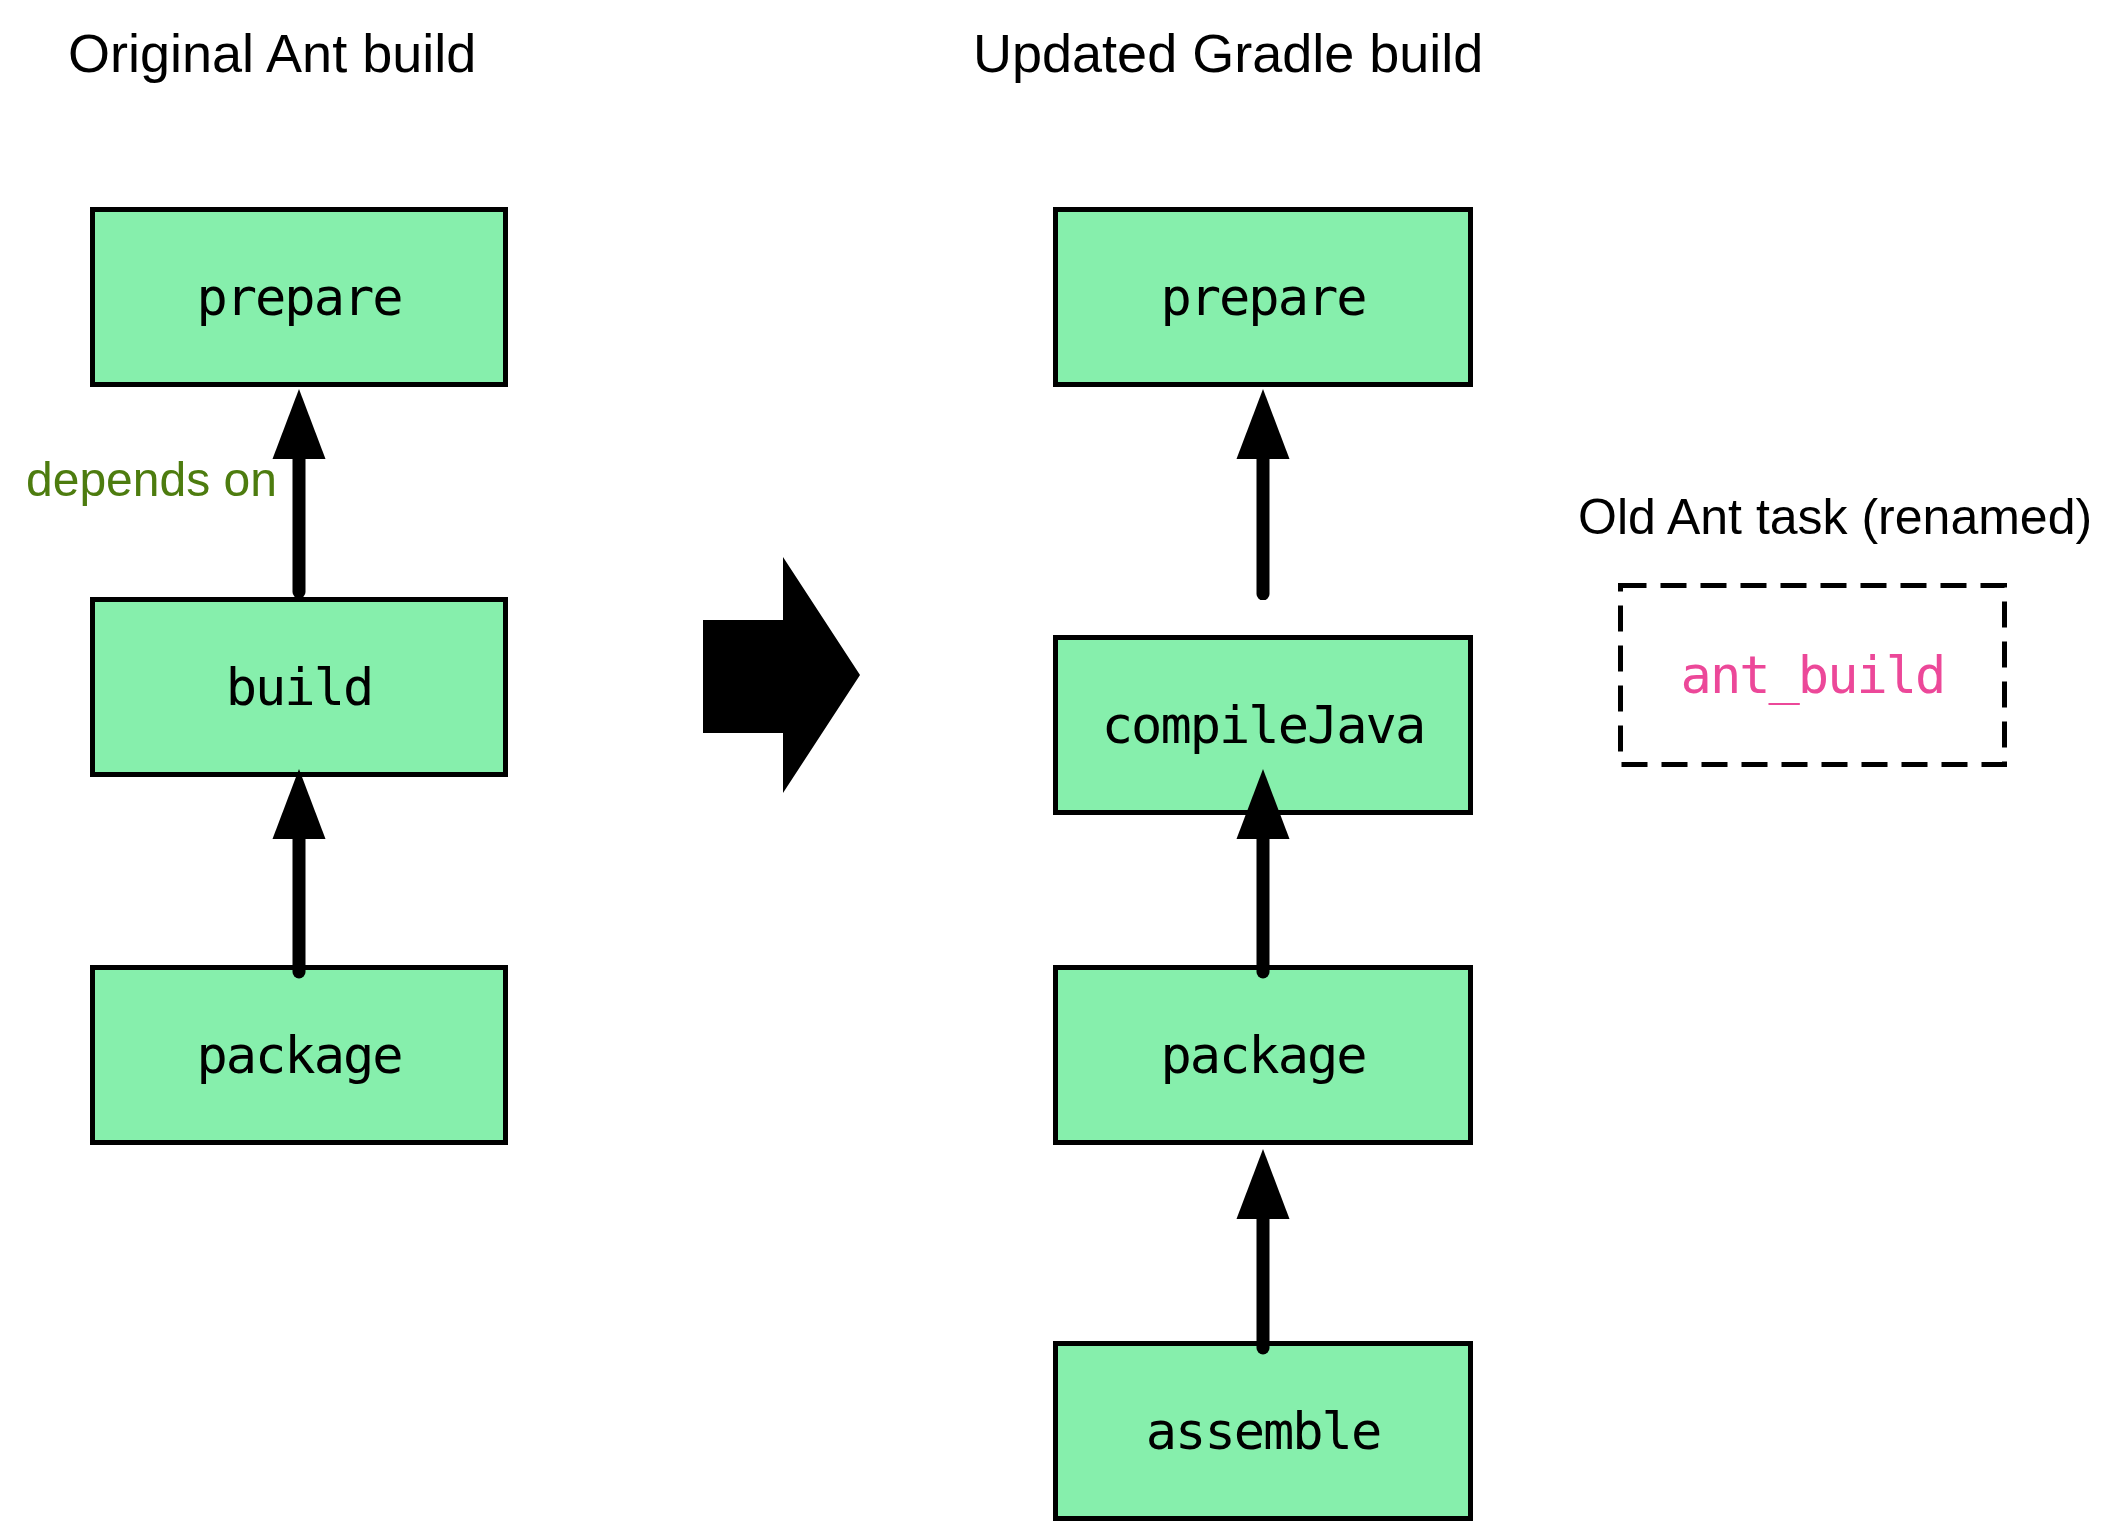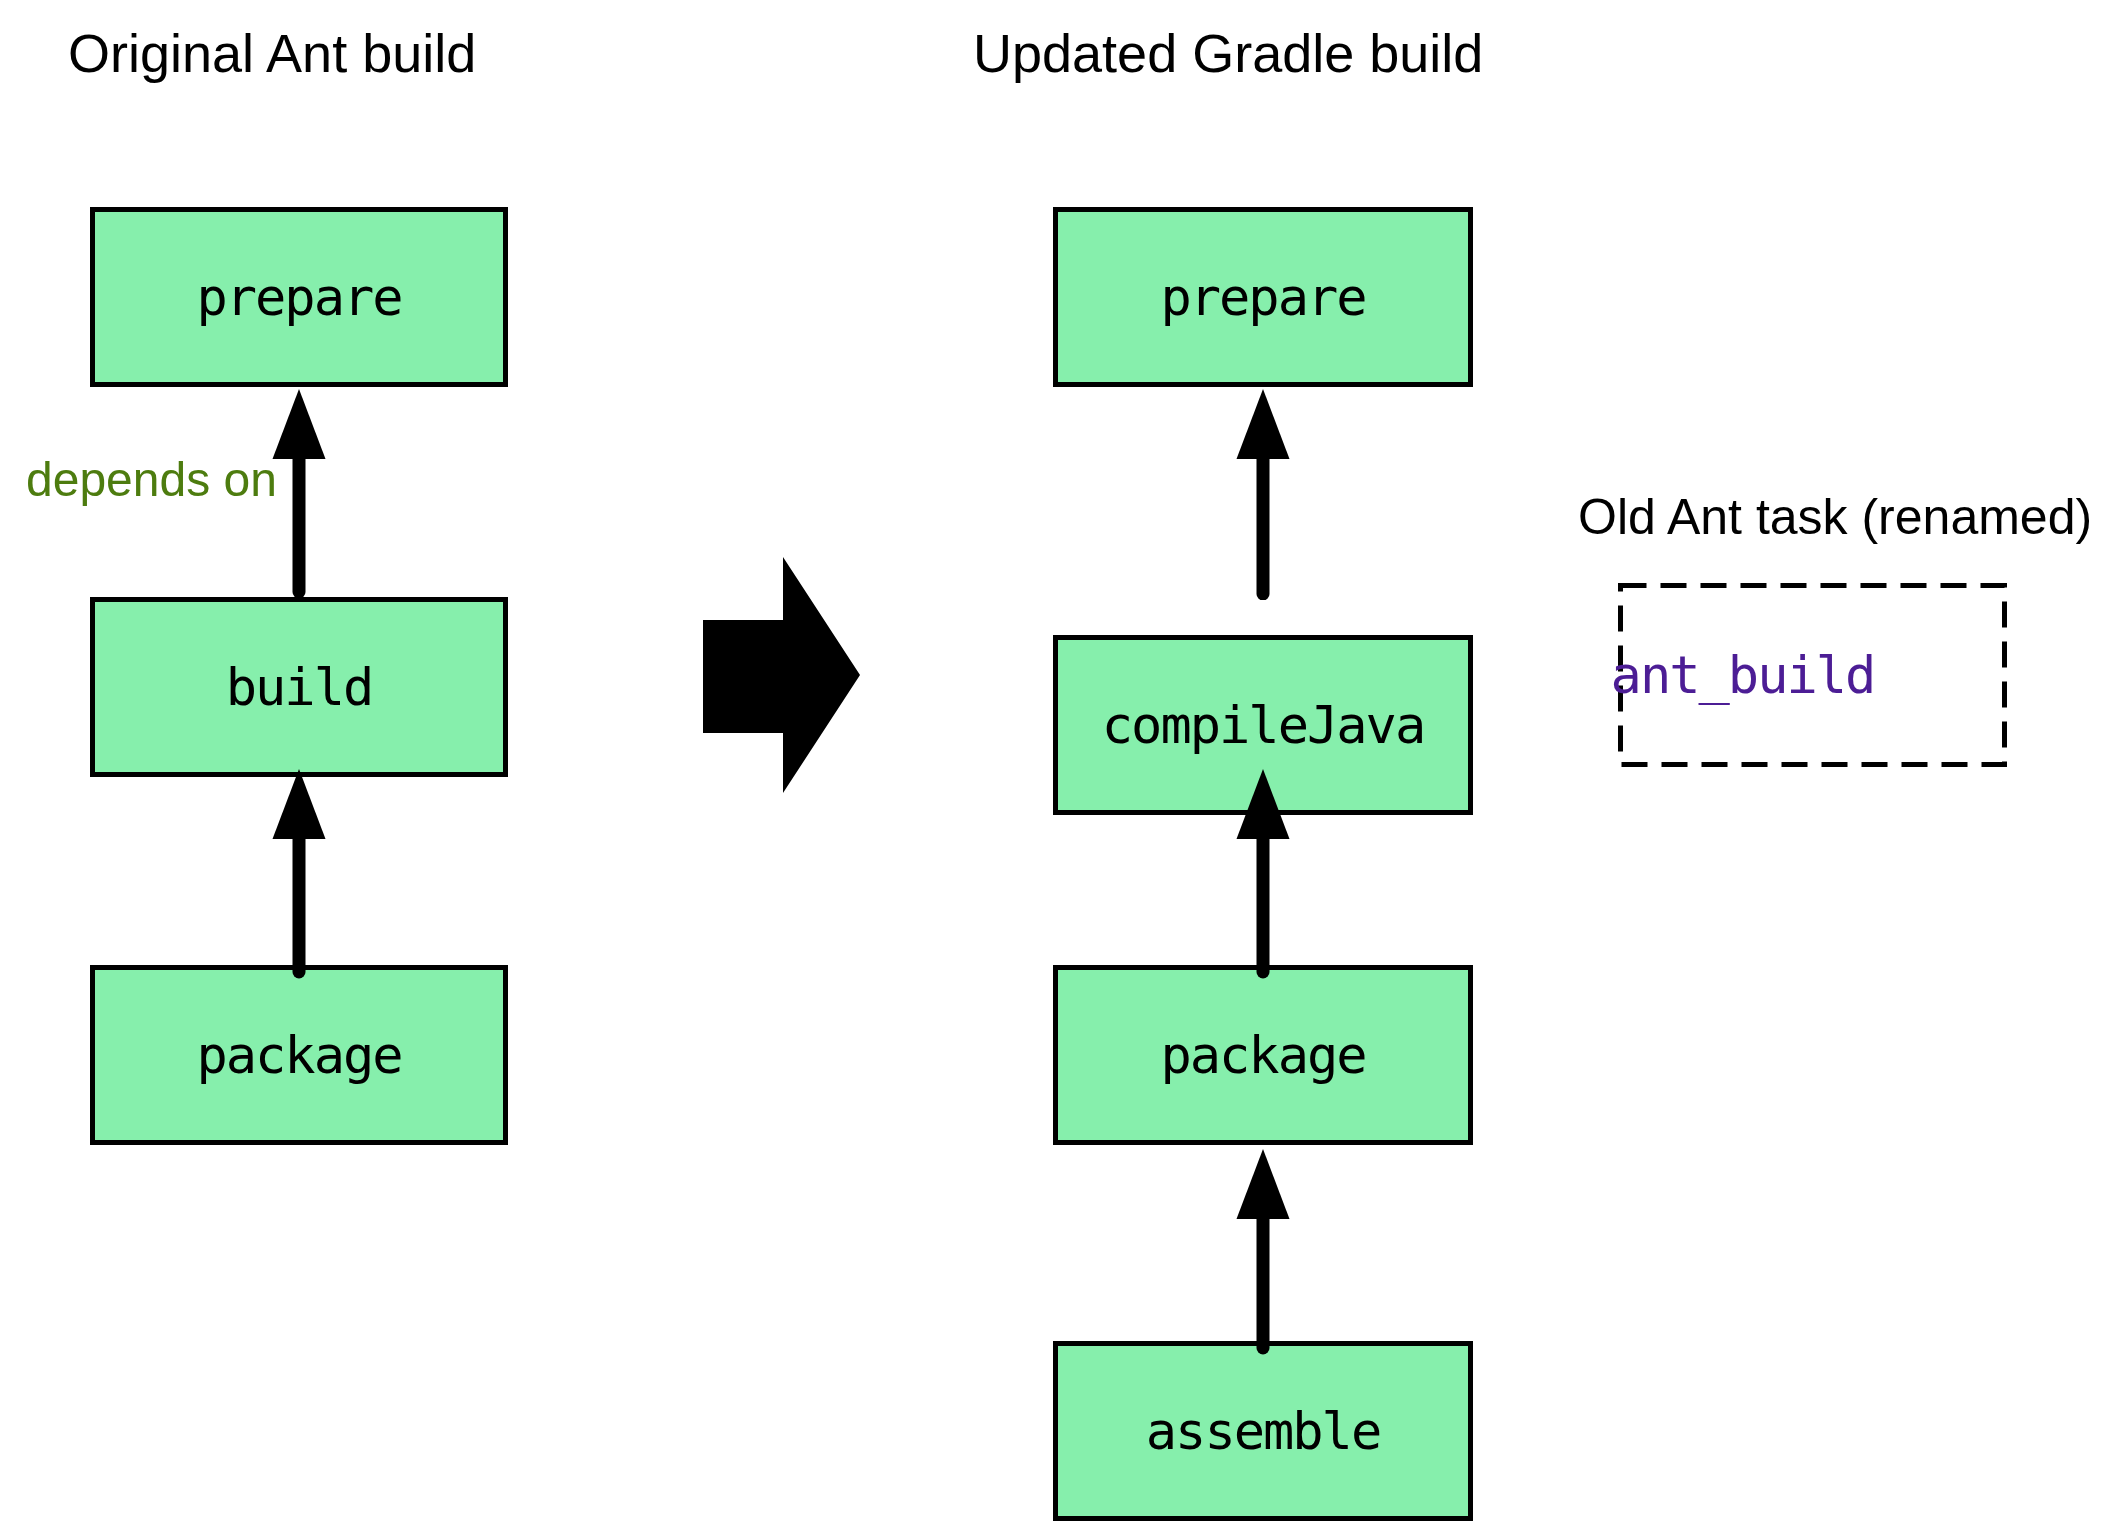--- a/index.html
+++ b/index.html
@@ -48,32 +48,32 @@
     font-size:52px;
     letter-spacing:-2px;
     white-space:nowrap;
   }
   .col-left .task-box{left:90px;}
   .col-right .task-box{left:1053px;width:420px;}
   .arrow-svg{position:absolute;display:block;}
   .dashed-box-svg{position:absolute;display:block;}
   .dashed-box-label{
     position:absolute;
-    left:1548px;
+    left:1618px;
     top:583px;
     width:389px;
     height:184px;
     display:flex;
     align-items:center;
     justify-content:center;
     font-family:"DejaVu Sans Mono", monospace;
     font-size:52px;
     letter-spacing:-2px;
     white-space:nowrap;
-    color:#4c1d95;
+    color:#ec4899;
   }
 </style>
 </head>
 <body>
 
 <div class="canvas">
 
   <div class="title" style="left:973px;top:22px;">Updated Gradle build</div>
   <div class="title" style="left:68px;top:22px;">Original Ant build</div>
 

